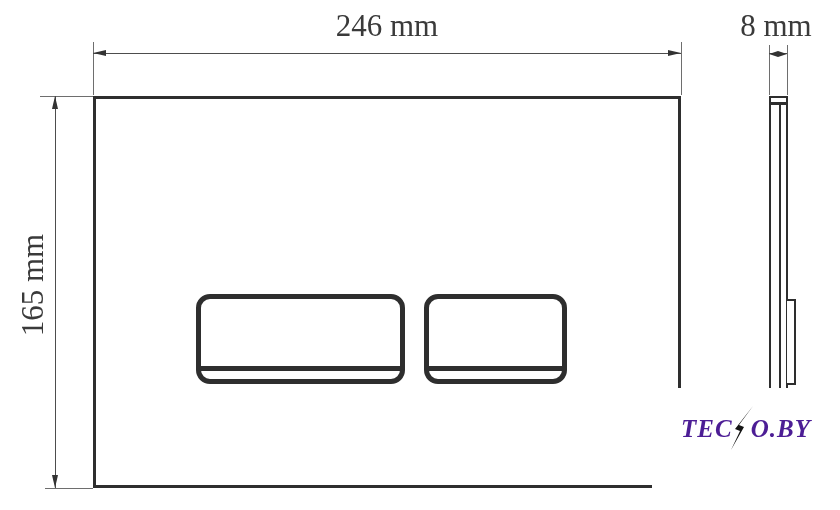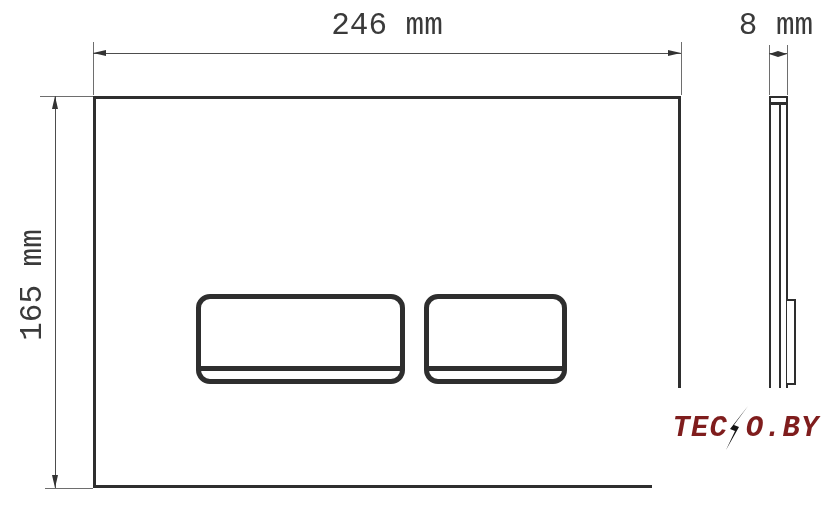--- a/index.html
+++ b/index.html
@@ -1,18 +1,18 @@
 <!DOCTYPE html>
 <html><head>
 <meta charset="utf-8">
 <style>
   html, body { margin:0; padding:0; background:#ffffff; }
   .canvas {
     position:relative; width:840px; height:510px; background:#ffffff;
-    font-family:Liberation Mono, monospace; overflow:hidden;
+    font-family:Liberation Serif, serif; overflow:hidden;
   }
   
   .front-view {
     position:absolute; left:93px; top:96px; width:588px; height:392px;
     border:3px solid #2e2e2e; box-sizing:border-box; background:#ffffff;
   }
   .flush-btn {
     position:absolute; border:5px solid #2e2e2e; border-radius:14px;
     box-sizing:border-box; background:#ffffff;
   }
@@ -55,22 +55,22 @@
   
   .watermark-mask {
     position:absolute; left:652px; top:388px; width:188px; height:122px;
     background:#ffffff;
   }
   .logo {
     position:absolute; left:656px; top:406px; width:180px; height:44px;
     display:flex; align-items:center; justify-content:center;
   }
   .logo-text {
-    font-size:29px; font-weight:bold; font-style:italic;
-    color:#7f1d1d; letter-spacing:1px; line-height:1;
+    font-size:25px; font-weight:bold; font-style:italic;
+    color:#4c1d95; letter-spacing:1px; line-height:1;
   }
   .logo-bolt { margin:0 -3px; position:relative; top:0; }
 </style>
 </head>
 <body>
 
 <div class="canvas">
 
   <div class="front-view"></div>
 

